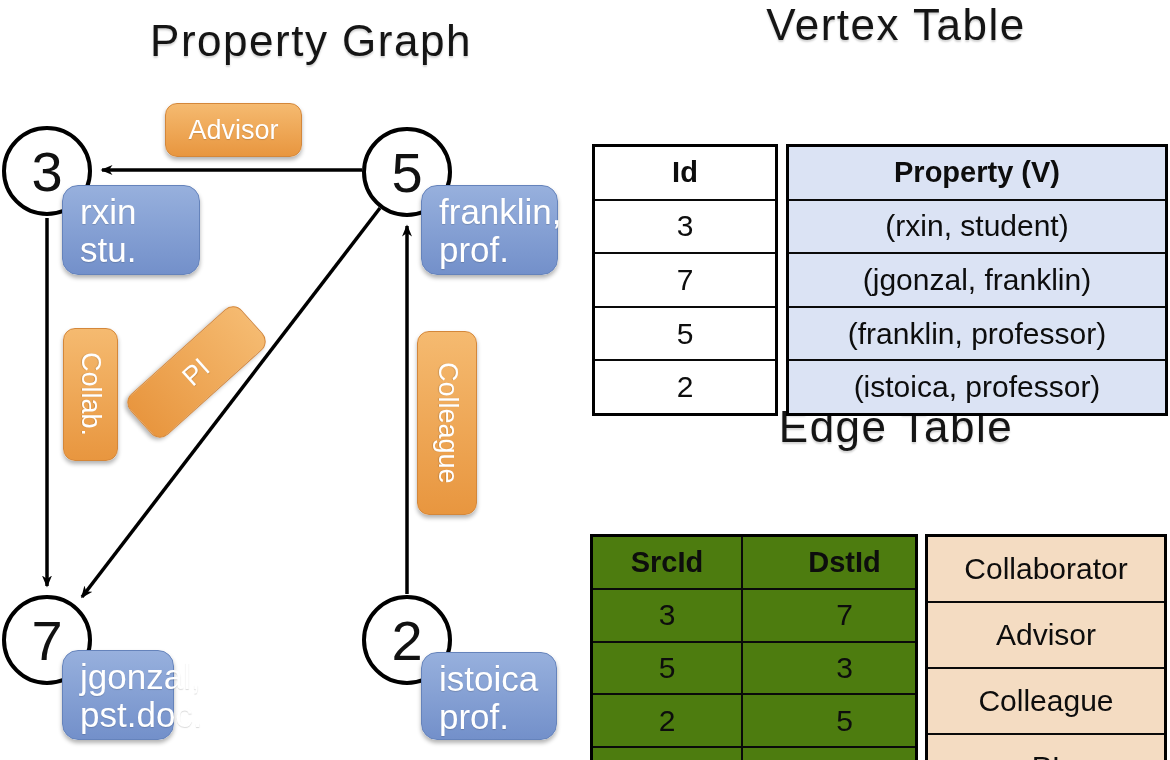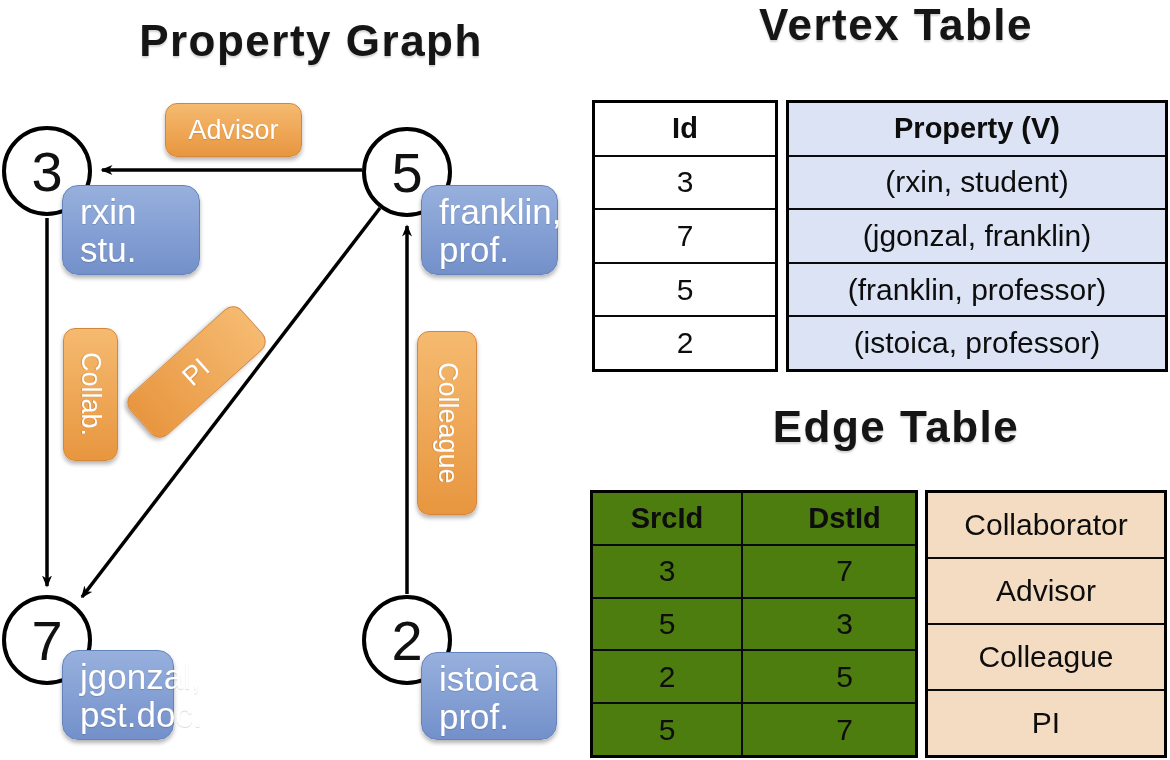--- a/index.html
+++ b/index.html
@@ -6,21 +6,21 @@
     --orange-top:#f5ba70; --orange-bottom:#e8963f; --orange-border:#d4873a;
     --blue-top:#97b0dd; --blue-bottom:#7390ca; --blue-border:#6583bb;
     --vertex-cell-bg:#dbe3f4; --edge-cell-bg:#f4dcc2; --line-color:#000000;
   }
   *{box-sizing:border-box; margin:0; padding:0;}
   html,body{width:1170px; height:760px; background:#fff; overflow:hidden;
     font-family:"Liberation Sans", sans-serif;}
   .canvas{position:relative; width:1170px; height:760px; background:#fff;}
 
   .big-title{
-    position:absolute; text-align:center; font-size:44px; font-weight:700;
+    position:absolute; text-align:center; font-size:44px; font-weight:400;
     letter-spacing:1.5px; color:#151515; text-shadow:0 2px 2px rgba(0,0,0,0.18);
     white-space:nowrap;
     padding-left:37px;
   }
   #pg-title{left:0; width:585px; top:16px;}
   #vt-title{left:585px; width:585px; top:0;}
   #et-title{left:585px; width:585px; top:402px;}
 
   
   .node{
@@ -60,21 +60,21 @@
   #label-collab{left:63px; top:328px; width:55px; height:133px;}
   #label-colleague{left:417px; top:331px; width:60px; height:184px;}
   #label-pi{left:169px; top:297px; width:55px; height:150px; transform:rotate(48deg);}
   .vtext{writing-mode:vertical-rl; text-orientation:mixed;}
   #label-pi .rot-ccw{transform:rotate(-90deg);}
 
   
   #edges{position:absolute; left:0; top:0;}
 
   
-  .tbl{position:absolute; display:flex;}
+  .tbl{position:absolute; display:flex;margin-top:44px;}
   #vertex-table{left:592px; top:100px; width:576px; height:272px; gap:8px;}
   #edge-table{left:590px; top:490px; width:577px; height:268px; gap:7px;}
   .tbl-box{border:3px solid #000; display:flex; flex-direction:column; height:100%;}
   .tbl-box .trow{flex:1; display:flex; align-items:center; justify-content:center;
     font-size:30px; color:#0d0d0d;}
   .tbl-box .trow + .trow{border-top:2.5px solid #0a0a0a;}
   .tbl-box .trow.head{font-weight:bold; font-size:29px;}
   #vt-id-box{width:186px; background:#fff;}
   #vt-prop-box{flex:1; background:var(--vertex-cell-bg);text-align:center;}
   #et-ids-box{width:328px; background:#4d7c0f;}

